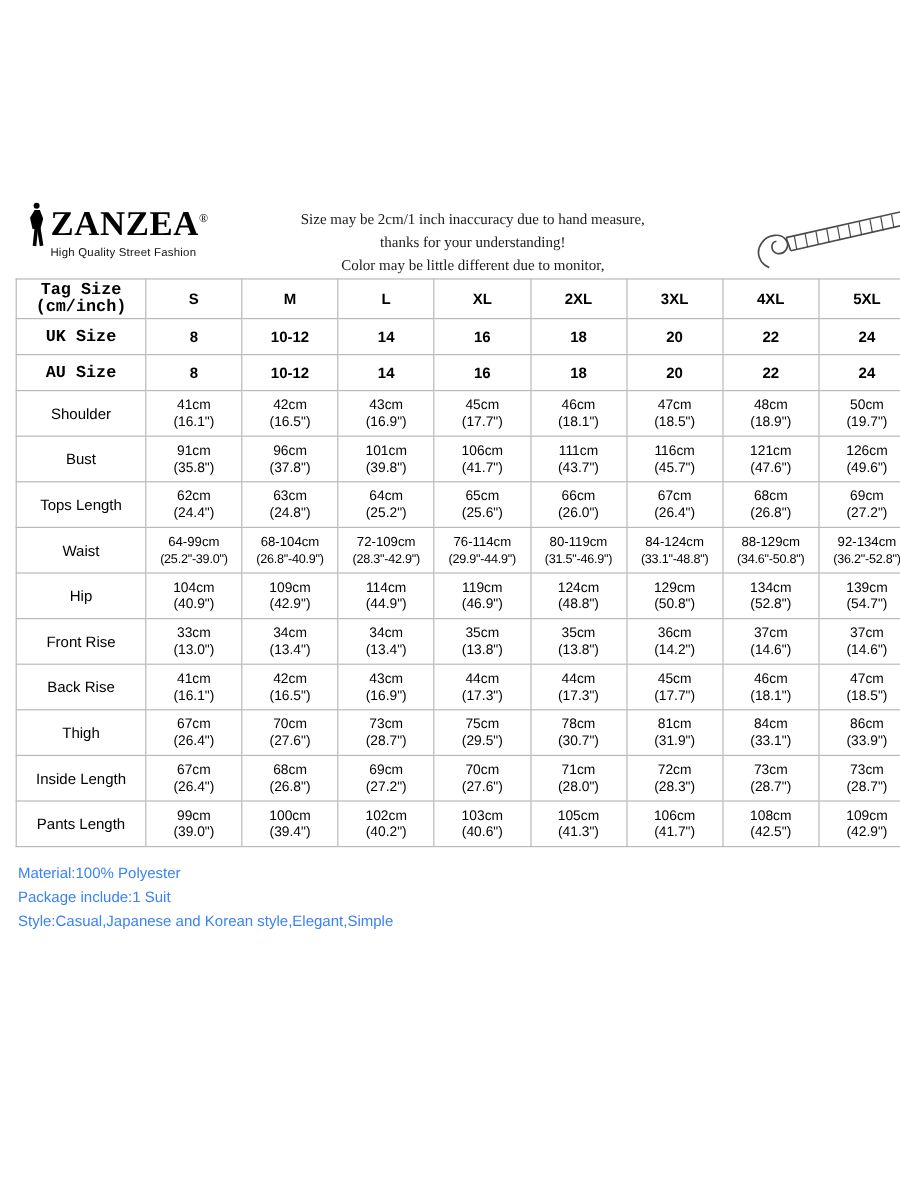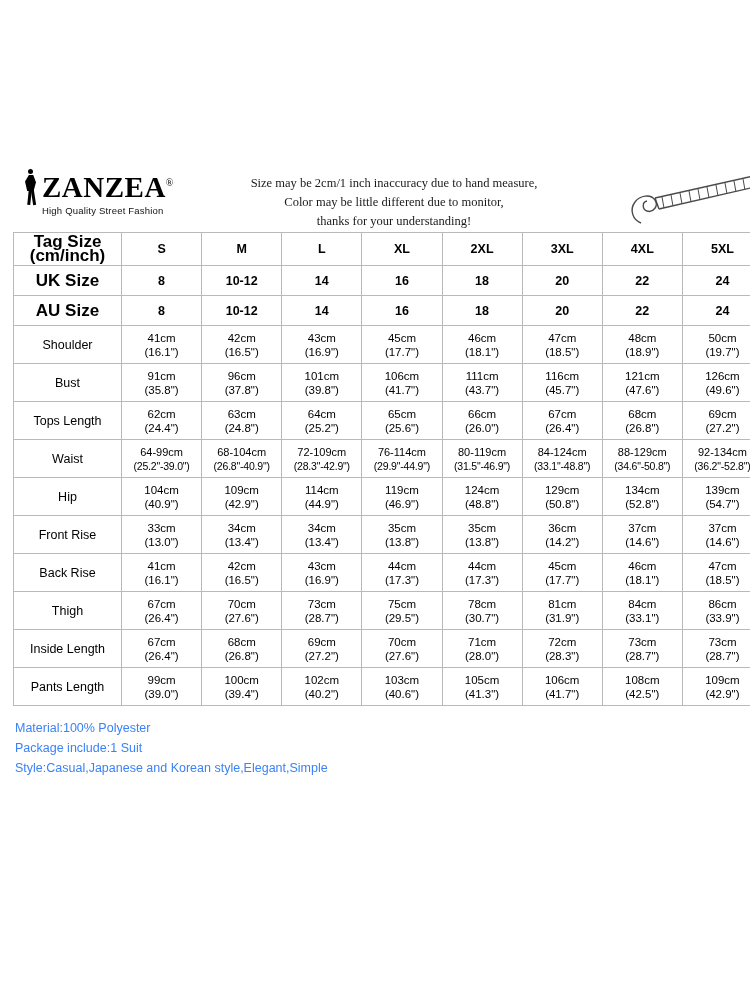--- a/index.html
+++ b/index.html
@@ -138,21 +138,22 @@
     text-align: center;
     padding: 2px 2px;
   }
   table.size-table tr.head td {
     font-weight: bold;
     font-size: 12.5px;
     height: 30px;
   }
   table.size-table tr.head td.rowhead {
     font-weight: bold;
-    font-size: 17px;
+    font-size: 14px;
+    font-family: Liberation Mono, monospace;
   }
   td.cell2 {
     line-height: 15px;
   }
   .cm { display: block; }
   .inch { display: block; }
   tr.tall td { height: 38px; }
 
   
   tr.waist-row td.val { font-size: 11px; }
@@ -183,22 +184,22 @@
             <span class="leg1"></span>
             <span class="leg2"></span>
           </span>
           <span class="brand-name"><span>ZANZEA</span><span class="brand-reg">®</span></span>
         </div>
         <div class="brand-sub">High Quality Street Fashion</div>
       </div>
 
       <div class="notice">
         <div>Size may be 2cm/1 inch inaccuracy due to hand measure,</div>
+        <div>thanks for your understanding!</div>
         <div>Color may be little different due to monitor,</div>
-        <div>thanks for your understanding!</div>
       </div>
 
       <div class="tape">
         <svg width="148" height="62" viewBox="0 0 148 62" xmlns="http://www.w3.org/2000/svg">
           <g fill="none" stroke="#4a4a4a" stroke-width="1.4">
             <path d="M34 55 C26 52, 22 42, 28 34 C33 27, 44 26, 48 32 C52 38, 46 45, 40 43 C35 41, 35 34, 40 33"></path>
             <path d="M48 30 L146 8"></path>
             <path d="M52 41 L148 19"></path>
             <path d="M48 30 L52 41"></path>
             <path d="M146 8 L148 19"></path>

